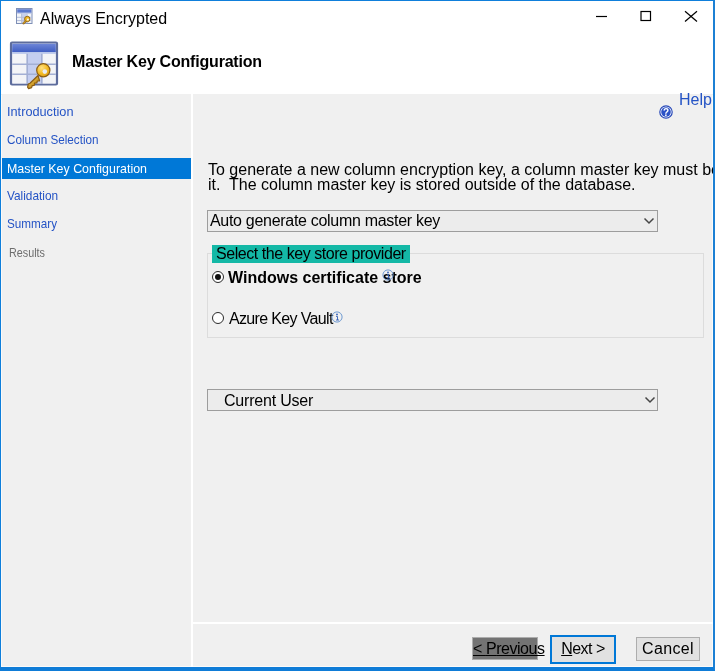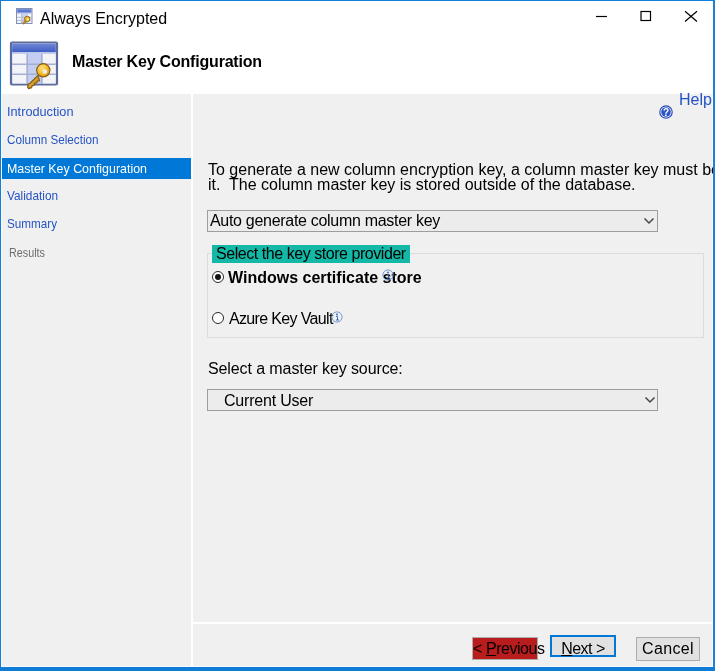--- a/index.html
+++ b/index.html
@@ -121,26 +121,25 @@
   </svg>
 
   <div class="abs" style="left:211px;top:311px;width:12px;height:12px;border:1px solid #2a2a2a;border-radius:50%;background:#fff;"></div>
   <div class="abs t12" style="left:228px;top:309px;font-weight:normal;letter-spacing:-0.65px;">Azure Key Vault</div>
   <svg class="abs" style="left:330px;top:310px;" width="12" height="12" viewBox="0 0 12 12">
     <circle cx="6" cy="6" r="5.1" fill="none" stroke="#6f9ad1" stroke-width="1"></circle>
     <circle cx="6" cy="3.4" r="0.9" fill="#2d5cb8"></circle>
     <path d="M5,5.4 L6.5,5.4 L6.5,9 M5,9 L8,9" stroke="#2d5cb8" stroke-width="0.9" fill="none"></path>
   </svg>
 
-  <div class="abs t12" style="left:207px;top:358.5px;letter-spacing:-0.1px;">Select a master key source:</div>
 
   <div class="abs" style="left:206px;top:388px;width:451px;height:22px;background:#ececec;border:1px solid #9d9d9d;"></div>
   <div class="abs t12" style="left:211px;top:390.5px;letter-spacing:-0.2px;margin-left:12px;">Current User</div>
   <svg class="abs" style="left:643px;top:394.5px;" width="12" height="9" viewBox="0 0 12 9">
     <path d="M1.5,1.5 L6,6 L10.5,1.5" fill="none" stroke="#464646" stroke-width="1.5"></path>
   </svg>
 
   <div class="abs" style="left:192px;top:621px;width:520px;height:2px;background:#ffffff;"></div>
 
-  <div class="abs t12" style="left:471px;top:636px;width:66px;height:23px;background:#b91c1c;border:1px solid #adadad;text-align:right;line-height:21px;letter-spacing:-0.45px;">&lt; <u>P</u>revious</div>
-  <div class="abs t12" style="left:549px;top:634px;width:66px;height:22px;background:#e1e1e1;border:2px solid #0078d7;text-align:center;line-height:23px;letter-spacing:-0.5px;"><u>N</u>ext &gt;</div>
+  <div class="abs t12" style="left:471px;top:636px;width:66px;height:23px;background:#737373;border:1px solid #adadad;text-align:right;line-height:21px;letter-spacing:-0.45px;text-decoration:underline;">&lt; <u>P</u>revious</div>
+  <div class="abs t12" style="left:549px;top:634px;width:66px;height:29px;background:#e1e1e1;border:2px solid #0078d7;text-align:center;line-height:23px;letter-spacing:-0.5px;"><u>N</u>ext &gt;</div>
   <div class="abs t12" style="left:635px;top:636px;width:64px;height:24px;background:#e1e1e1;border:1px solid #adadad;text-align:center;line-height:21px;letter-spacing:0.35px;">Cancel</div>
 </div>
 
 </body></html>

